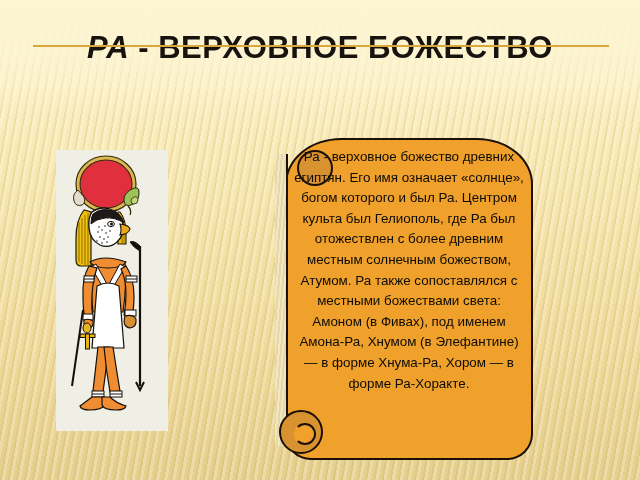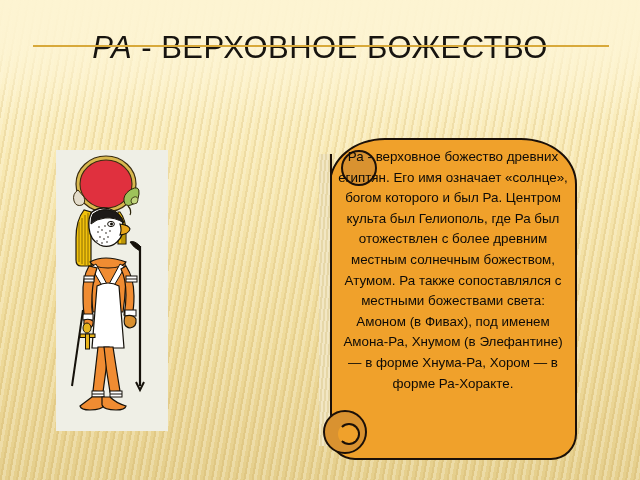--- a/index.html
+++ b/index.html
@@ -59,21 +59,21 @@
     position: absolute;
     left: 0;
     top: 28px;
     width: 640px;
     text-align: center;
     z-index: 6;
   }
   #page-title {
     font-family: "Liberation Sans", sans-serif;
     font-size: 31px;
-    font-weight: normal;
+    font-weight: bold;
     color: #17140f;
     letter-spacing: 0.5px;
     line-height: 40px;
     white-space: nowrap;
     text-transform: uppercase;
   }
   #page-title .ital {
     font-style: italic;
   }
   #title-rule {
@@ -100,21 +100,20 @@
   #ra-figure svg { display: block; }
 
   
   #scroll-panel {
     position: absolute;
     left: 275px;
     top: 138px;
     width: 258px;
     height: 322px;
     z-index: 5;
-    margin-left: 44px;
   }
   #scroll-body {
     position: absolute;
     left: 10px;
     top: 0;
     width: 248px;
     height: 322px;
     background: #f0a12b;
     border: 2px solid #1b1008;
     border-radius: 56px 56px 26px 26px / 46px 46px 26px 26px;

